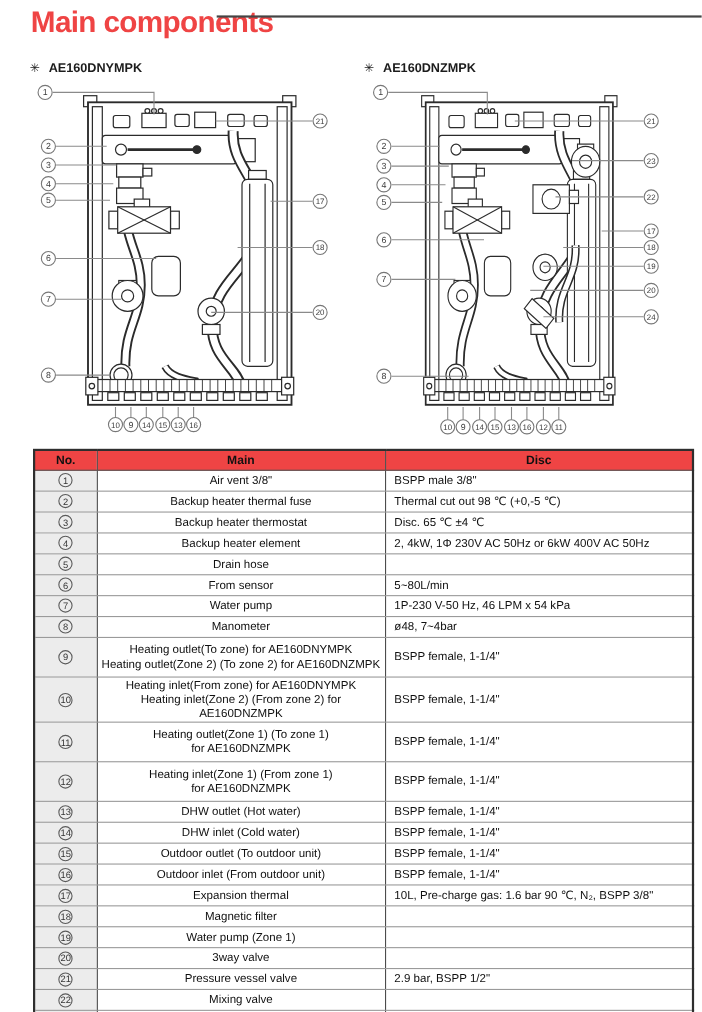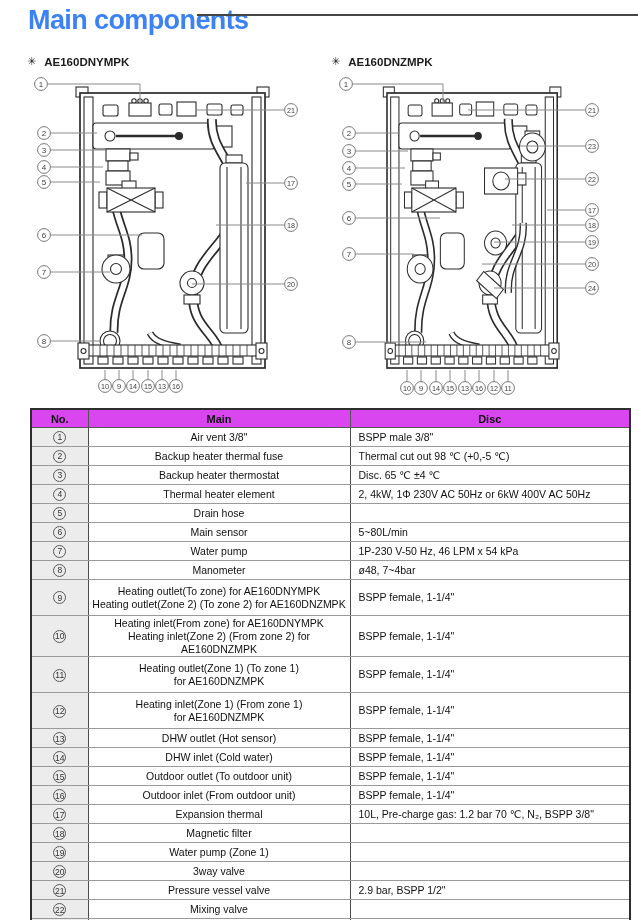--- a/index.html
+++ b/index.html
@@ -1,30 +1,30 @@
 <!DOCTYPE html>
 <html><head>
 <meta charset="utf-8">
 <style>
   html,body{margin:0;padding:0}
   body{
     width:638px;height:920px;background:#fff;position:relative;overflow:hidden;
     font-family:"Liberation Sans","DejaVu Sans",sans-serif;color:#111;
   }
   .title{position:absolute;left:28px;top:5px;font-size:27px;font-weight:700;
-         letter-spacing:-0.6px;color:#3b82f6}
+         letter-spacing:-0.6px;color:#ef4444}
   .toprule{position:absolute;left:197px;top:14px;width:441px;border-top:2px solid #454545}
   .model-label{position:absolute;top:55px;font-size:11.5px;font-weight:700;color:#1c1c1c;
                display:flex;align-items:center;gap:8px;white-space:nowrap}
   .model-label .star{font-size:11px;font-weight:400;font-family:"DejaVu Sans",sans-serif;color:#222}
   #diagram-svg{position:absolute;left:0;top:0;width:638px;height:402px}
 
   #main-table{position:absolute;left:30px;top:408px;width:599px;table-layout:fixed;
               border-collapse:collapse;border:2px solid #2e2e2e}
-  #main-table th{background:#d946ef;font-size:11px;font-weight:700;height:15px;
+  #main-table th{background:#ef4444;font-size:11px;font-weight:700;height:15px;
                  border:1px solid #555;border-top:2px solid #2e2e2e;color:#111;padding:1px 2px}
   #main-table td{font-size:10.5px;height:16px;line-height:1.22;text-align:center;padding:1px 3px;
                  border-top:1px solid #9a9a9a;border-bottom:1px solid #9a9a9a;
                  border-left:1px solid #4c4c4c;border-right:1px solid #4c4c4c;color:#101010;
                  overflow:hidden}
   #main-table tr.tall td{height:33px}
   #main-table td.cell-no{background:#ececec}
   #main-table td.cell-note{text-align:left;padding-left:8px}
   .co{display:inline-flex;align-items:center;justify-content:center;width:13px;height:13px;
       border:1px solid #5a5a5a;border-radius:50%;font-size:8.5px;color:#333;
@@ -390,31 +390,31 @@
         <td class="cell-name">Backup heater thermal fuse</td>
         <td class="cell-note">Thermal cut out 98 ℃ (+0,-5 ℃)</td>
       </tr>
       <tr>
         <td class="cell-no"><span class="co">3</span></td>
         <td class="cell-name">Backup heater thermostat</td>
         <td class="cell-note">Disc. 65 ℃ ±4 ℃</td>
       </tr>
       <tr>
         <td class="cell-no"><span class="co">4</span></td>
-        <td class="cell-name">Thermal heater element</td>
+        <td class="cell-name">Backup heater element</td>
         <td class="cell-note">2, 4kW, 1Φ 230V AC 50Hz or 6kW 400V AC 50Hz</td>
       </tr>
       <tr>
         <td class="cell-no"><span class="co">5</span></td>
         <td class="cell-name">Drain hose</td>
         <td class="cell-note"></td>
       </tr>
       <tr>
         <td class="cell-no"><span class="co">6</span></td>
-        <td class="cell-name">Main sensor</td>
+        <td class="cell-name">From sensor</td>
         <td class="cell-note">5~80L/min</td>
       </tr>
       <tr>
         <td class="cell-no"><span class="co">7</span></td>
         <td class="cell-name">Water pump</td>
         <td class="cell-note">1P-230 V-50 Hz, 46 LPM x 54 kPa</td>
       </tr>
       <tr>
         <td class="cell-no"><span class="co">8</span></td>
         <td class="cell-name">Manometer</td>
@@ -435,42 +435,42 @@
         <td class="cell-name">Heating outlet(Zone 1) (To zone 1)<br>for AE160DNZMPK</td>
         <td class="cell-note">BSPP female, 1-1/4"</td>
       </tr>
       <tr class="tall">
         <td class="cell-no"><span class="co">12</span></td>
         <td class="cell-name">Heating inlet(Zone 1) (From zone 1)<br>for AE160DNZMPK</td>
         <td class="cell-note">BSPP female, 1-1/4"</td>
       </tr>
       <tr>
         <td class="cell-no"><span class="co">13</span></td>
-        <td class="cell-name">DHW outlet (Hot sensor)</td>
+        <td class="cell-name">DHW outlet (Hot water)</td>
         <td class="cell-note">BSPP female, 1-1/4"</td>
       </tr>
       <tr>
         <td class="cell-no"><span class="co">14</span></td>
         <td class="cell-name">DHW inlet (Cold water)</td>
         <td class="cell-note">BSPP female, 1-1/4"</td>
       </tr>
       <tr>
         <td class="cell-no"><span class="co">15</span></td>
         <td class="cell-name">Outdoor outlet (To outdoor unit)</td>
         <td class="cell-note">BSPP female, 1-1/4"</td>
       </tr>
       <tr>
         <td class="cell-no"><span class="co">16</span></td>
         <td class="cell-name">Outdoor inlet (From outdoor unit)</td>
         <td class="cell-note">BSPP female, 1-1/4"</td>
       </tr>
       <tr>
         <td class="cell-no"><span class="co">17</span></td>
         <td class="cell-name">Expansion thermal</td>
-        <td class="cell-note">10L, Pre-charge gas: 1.2 bar 70 ℃, N₂, BSPP 3/8"</td>
+        <td class="cell-note">10L, Pre-charge gas: 1.6 bar 90 ℃, N₂, BSPP 3/8"</td>
       </tr>
       <tr>
         <td class="cell-no"><span class="co">18</span></td>
         <td class="cell-name">Magnetic filter</td>
         <td class="cell-note"></td>
       </tr>
       <tr>
         <td class="cell-no"><span class="co">19</span></td>
         <td class="cell-name">Water pump (Zone 1)</td>
         <td class="cell-note"></td>

